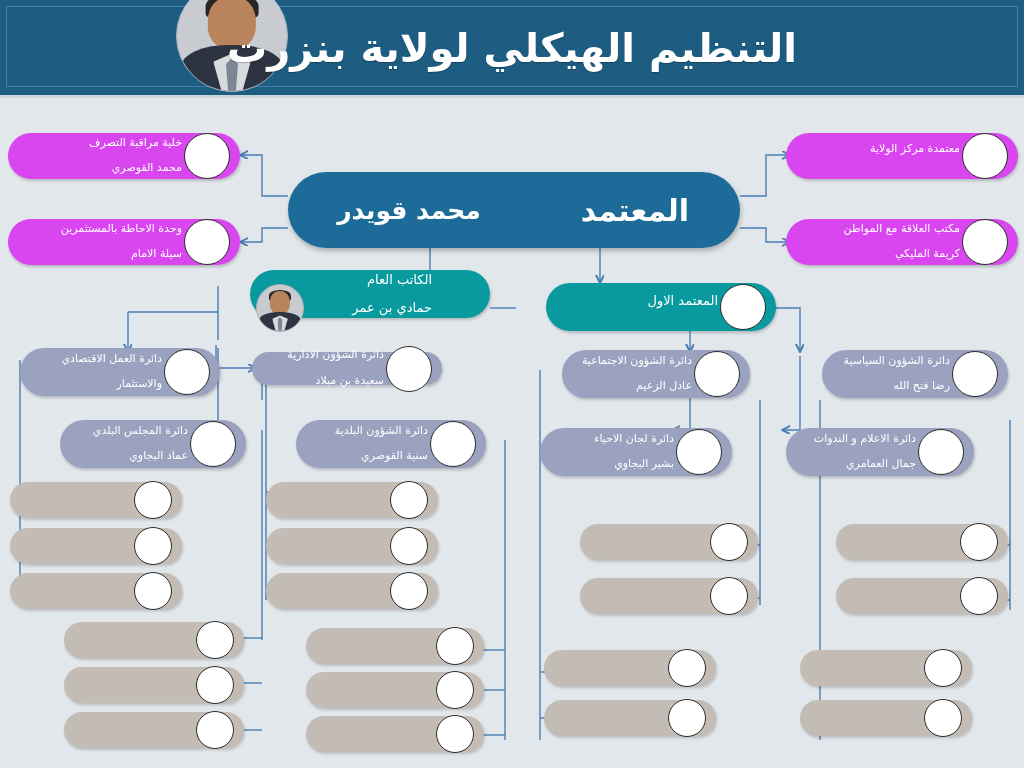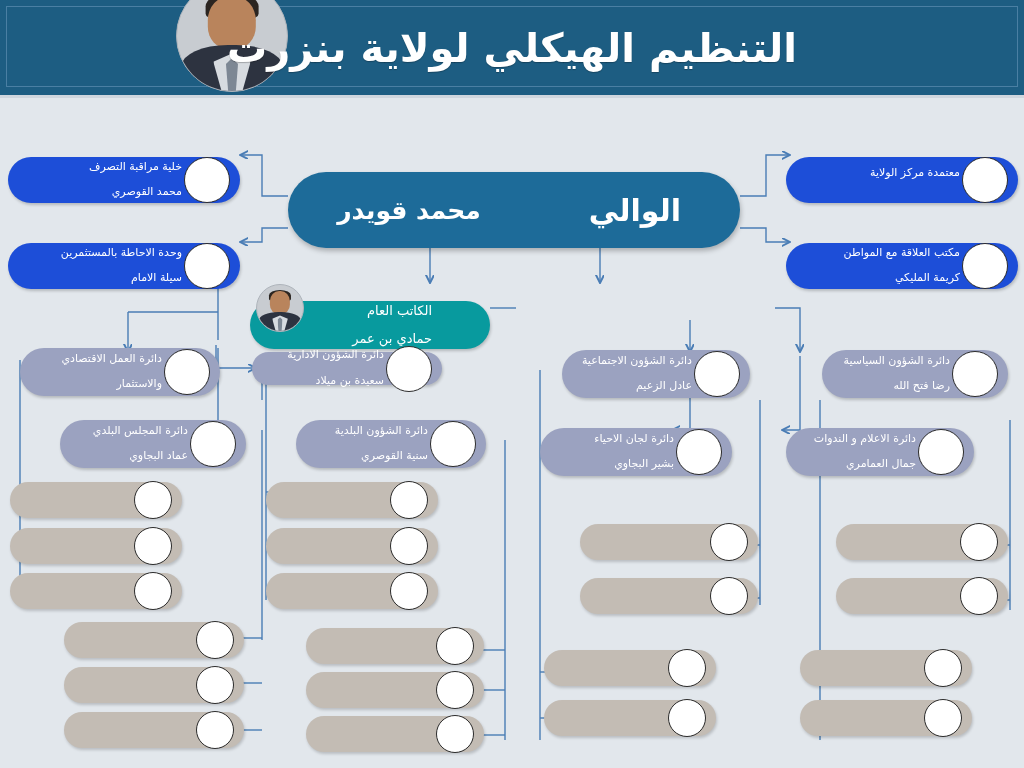--- a/index.html
+++ b/index.html
@@ -51,21 +51,21 @@
     font-size:11px;direction:rtl;white-space:pre-line;
   }
   .avatar{
     flex:none;width:44px;height:44px;border-radius:50%;
     background:#ffffff;border:1.6px solid #2b2b2b;
     margin-left:-4px;
     overflow:hidden;position:relative;
   }
 
   
-  .blue   {background:#1d4ed8;margin-top:24px;}
+  .blue   {background:#d946ef;}
   .teal   {background:#089a9e;}
   .lilac  {background:#9ba2c0;}
   .beige  {background:#c3bcb4;box-shadow:1px 2px 3px rgba(0,0,0,.18);}
 
   
   #gov{
     position:absolute;left:288px;top:172px;width:452px;height:76px;
     background:#1d6b99;border-radius:999px;
     display:flex;align-items:center;direction:rtl;
     box-shadow:1px 3px 5px rgba(0,0,0,.25);
@@ -197,21 +197,21 @@
     <path d="M820,400 L820,740"></path>
     <path d="M820,672 L842,672"></path>
     <path d="M820,718 L842,718"></path>
 
     <path d="M1010,420 L1010,610"></path>
     <path d="M1010,545 L990,545"></path>
     <path d="M1010,600 L990,600"></path>
   </svg>
 
   <div id="gov">
-    <div class="gov-role">الوالي</div>
+    <div class="gov-role">المعتمد</div>
     <div class="gov-name">محمد قويدر</div>
   </div>
   <div class="photo" id="gov-photo">
     <div class="face">
       <div class="hair"></div>
         <div class="head"></div>
       <div class="body"></div>
         <div class="shirt"></div>
         <div class="tie"></div>
     </div>
@@ -242,37 +242,44 @@
   </div>
 
   <div class="node blue" style="left:786px;top:219px;width:232px;height:46px;">
     <div class="avatar"></div>
     <div class="txt">
       <span class="t-role">مكتب العلاقة مع المواطن</span>
       <span class="t-name">كريمة المليكي</span>
     </div>
   </div>
 
-  <div class="node teal" style="left:250px;top:301px;width:240px;height:48px;">
+  <div class="node teal" style="left:250px;top:270px;width:240px;height:48px;">
     <div class="avatar" style="visibility:hidden;"></div>
     <div class="txt">
       <span class="t-role">الكاتب العام</span>
       <span class="t-name">حمادي بن عمر</span>
     </div>
   </div>
   <div class="photo" id="sg-photo" style="left:256px;top:284px;width:46px;height:46px;">
     <div class="face">
       <div class="hair"></div>
         <div class="head"></div>
       <div class="body"></div>
         <div class="shirt"></div>
         <div class="tie"></div>
     </div>
   </div>
 
+  <div class="node teal" style="left:546px;top:283px;width:230px;height:48px;">
+    <div class="avatar"></div>
+    <div class="txt">
+      <span class="t-role">المعتمد الاول</span>
+      <span class="t-name"></span>
+    </div>
+  </div>
 
   <div class="node lilac" style="left:20px;top:348px;width:200px;height:48px;">
     <div class="avatar"></div>
     <div class="txt">
       <span class="t-role">دائرة العمل الاقتصادي</span>
       <span class="t-name">والاستثمار</span>
     </div>
   </div>
 
   <div class="node lilac" style="left:60px;top:420px;width:186px;height:48px;justify-content:flex-end;">

